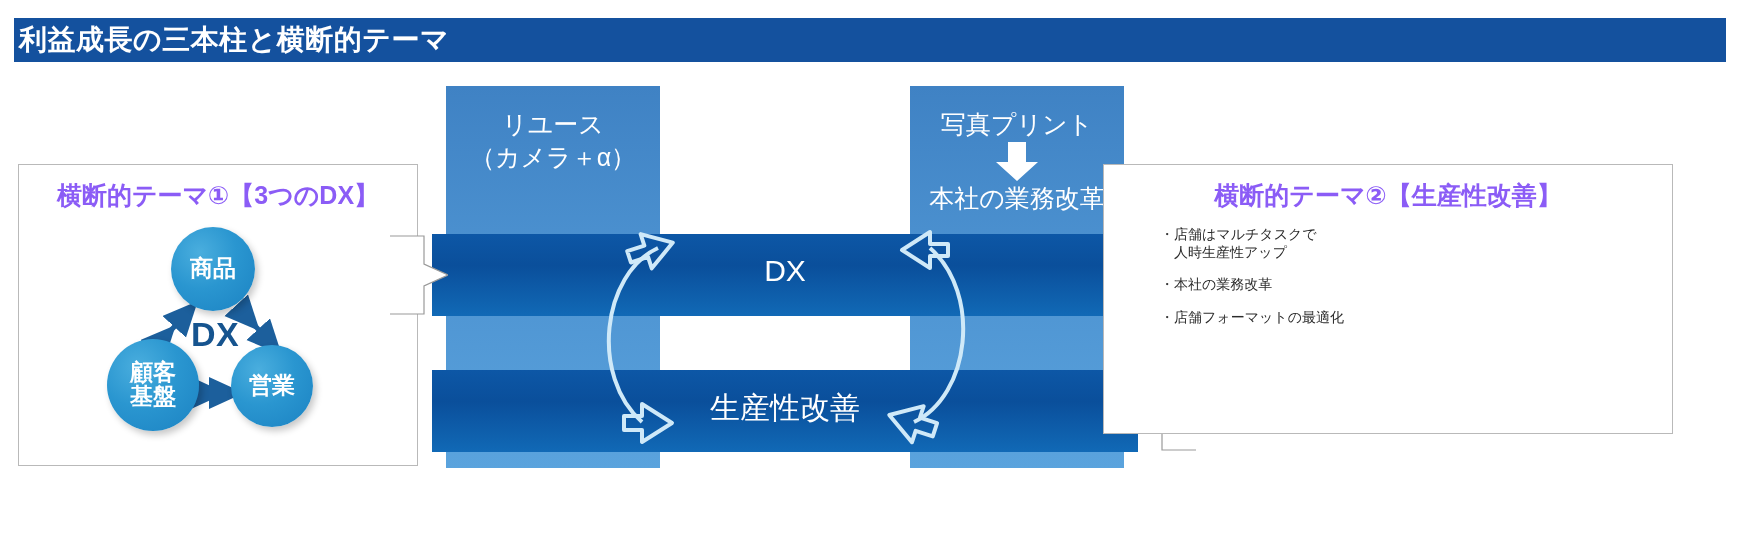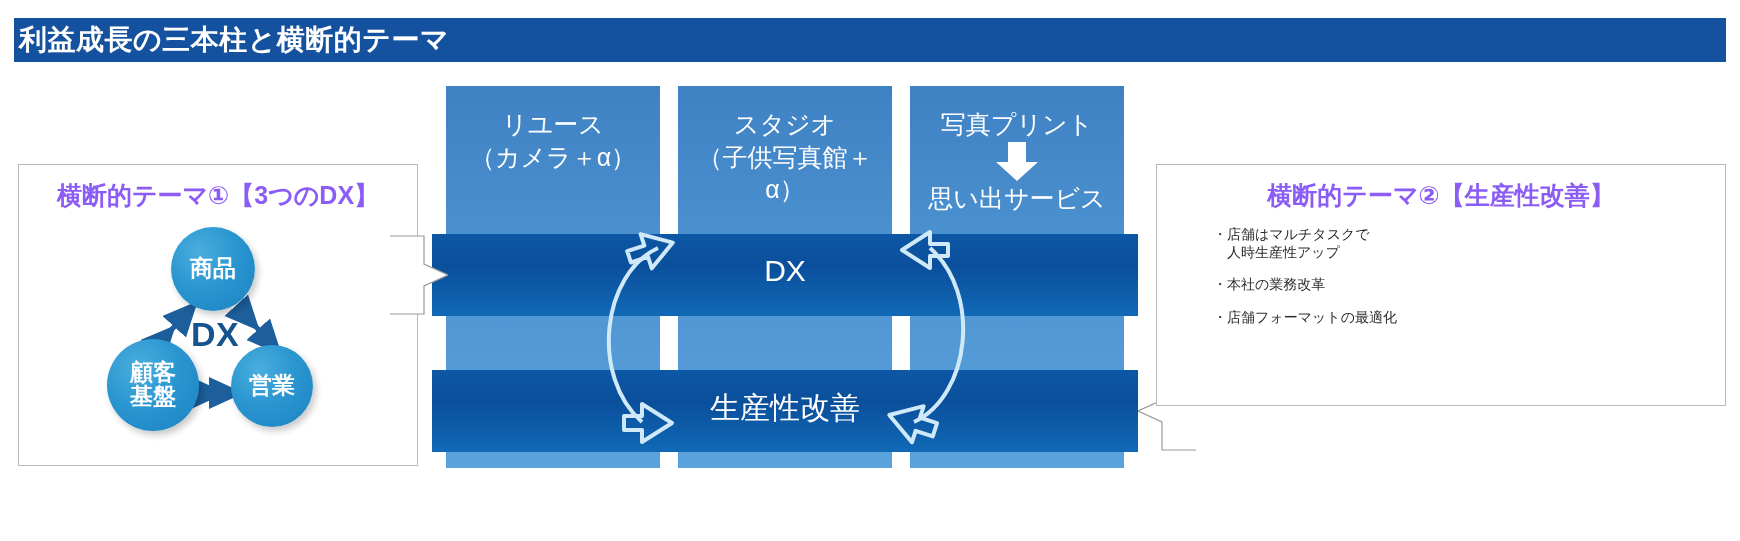--- a/index.html
+++ b/index.html
@@ -49,21 +49,21 @@
   #dx-circle-product{left:82px;top:0px;width:84px;height:84px;font-size:23px;}
   #dx-circle-customer{left:18px;top:112px;width:92px;height:92px;font-size:23px;}
   #dx-circle-sales{left:142px;top:118px;width:82px;height:82px;font-size:23px;}
   #dx-center-label{
     position:absolute;left:84px;top:88px;width:84px;text-align:center;
     color:#16548f;font-size:34px;font-weight:800;letter-spacing:.5px;
   }
   #dx-arrows{position:absolute;left:0;top:0;width:260px;height:220px;}
 
   
-  #right-panel{left:1156px;top:164px;width:570px;height:242px;padding-left:44px;}
+  #right-panel{left:1103px;top:164px;width:570px;height:270px;padding-left:44px;}
   #right-panel-title{
     position:absolute;left:50%;top:14px;transform:translateX(-50%);
     font-size:25px;
   }
   #right-bullets{
     position:absolute;left:56px;top:60px;right:10px;
   }
   .bullet-item{
     color:#2b2b2b;font-size:14px;line-height:1.30;margin-bottom:14px;
     white-space:pre-line;
@@ -154,31 +154,27 @@
   </div>
 </div>
 
 <div id="center-stage">
 
   <div id="col-0" class="col">
     <div class="col-header">リユース
 （カメラ＋α）</div>
   </div>
 
-  <div id="col-1" class="col">
-    <div class="col-header">スタジオ
-（子供写真館＋α）</div>
-  </div>
 
   <div id="col-2" class="col">
     <div class="col-header" style="top:22px">写真プリント</div>
     <svg style="position:absolute;left:50%;transform:translateX(-50%);top:56px;width:46px;height:40px" viewBox="0 0 46 40">
       <path d="M14,0 H32 V20 H44 L23,39 L2,20 H14 Z" fill="#ffffff"></path>
     </svg>
-    <div class="col-header" style="top:96px">思い出サービス</div>
+    <div class="col-header" style="top:96px">本社の業務改革</div>
   </div>
 
   <div id="band-dx" class="band">
     <span id="band-dx-label" class="band-label">DX</span>
   </div>
 
   <div id="band-prod" class="band">
     <span id="band-prod-label" class="band-label">生産性改善</span>
   </div>
 

